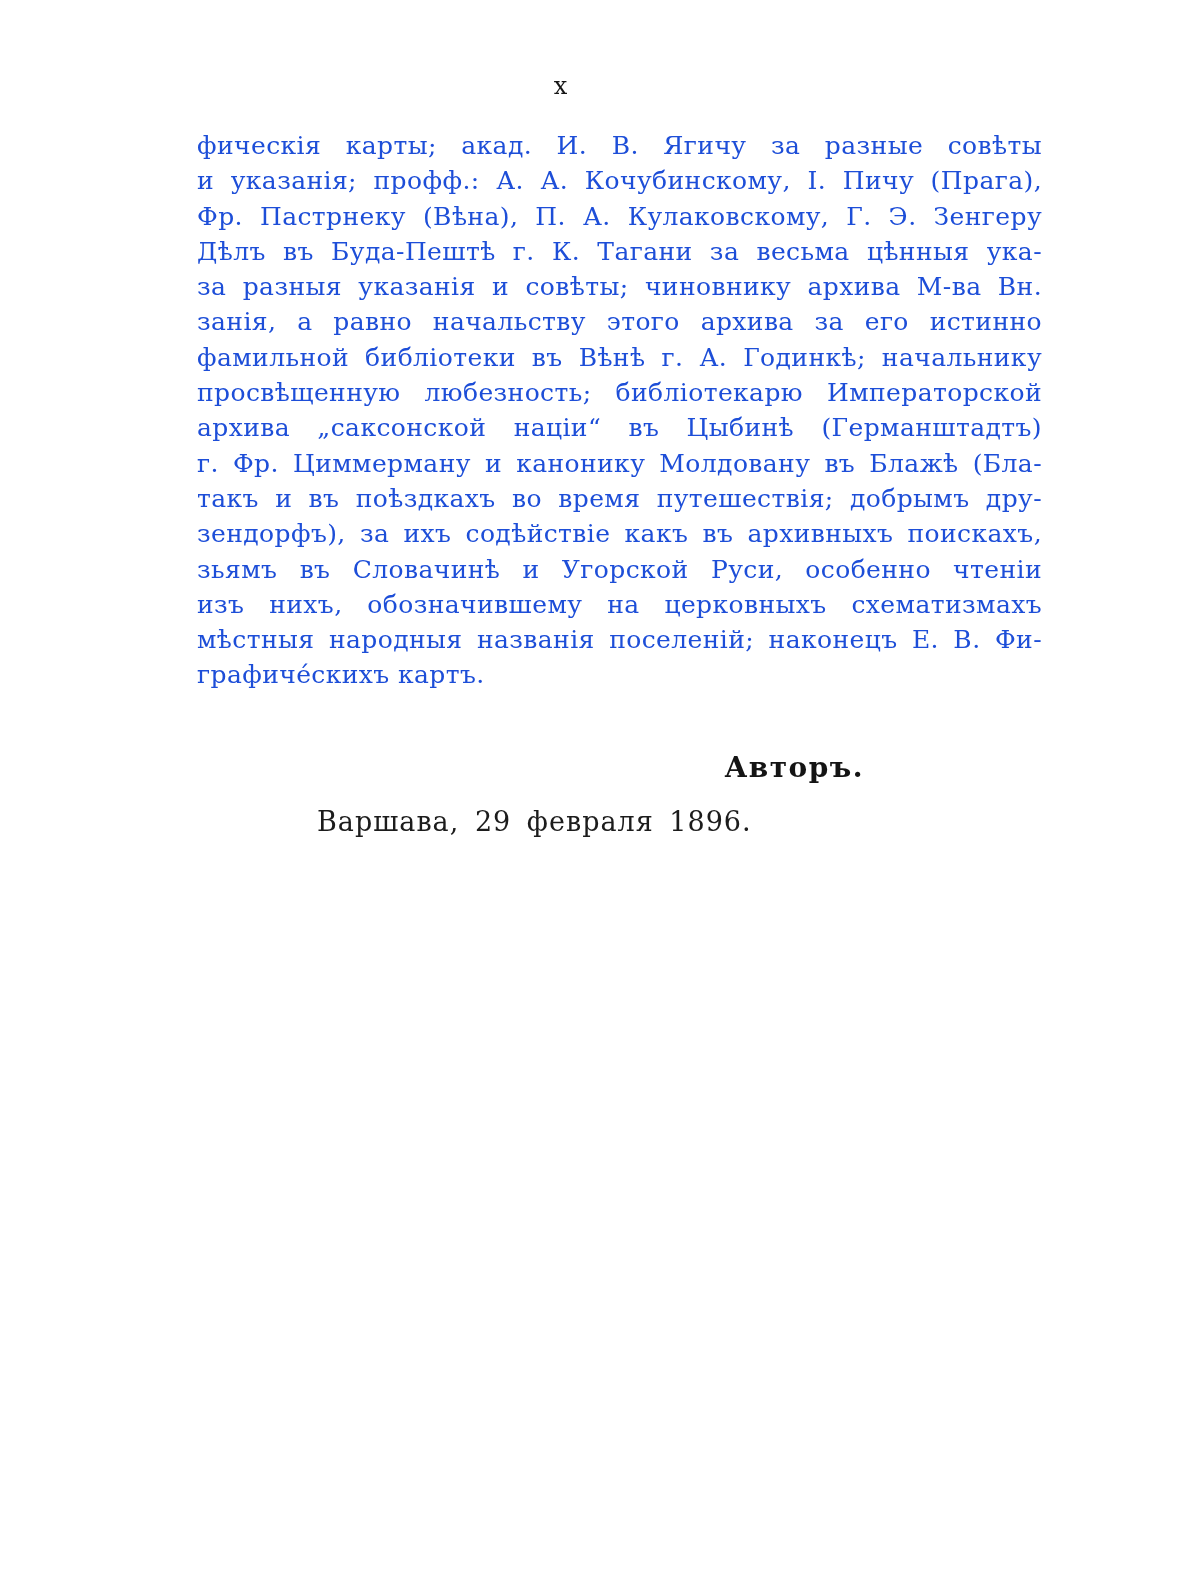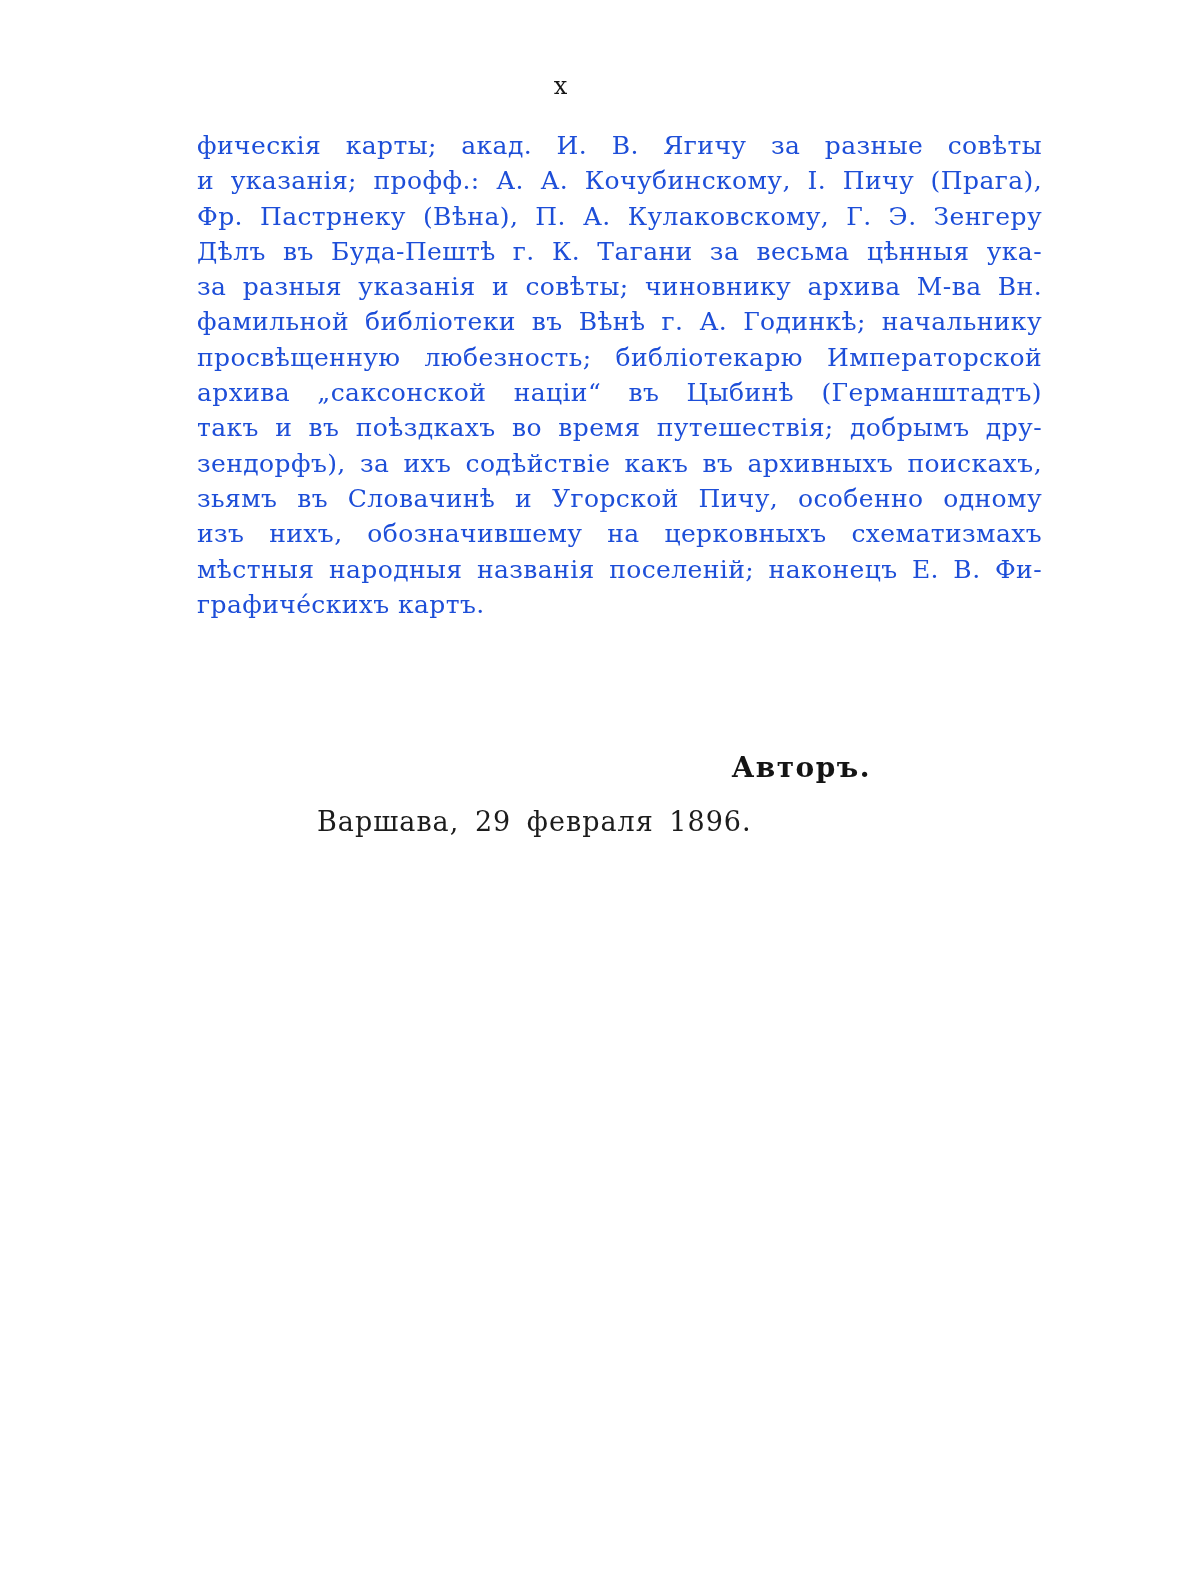--- a/index.html
+++ b/index.html
@@ -40,21 +40,21 @@
     white-space: nowrap;
   }
   .line.justify {
     white-space: normal;
     text-align: justify;
     text-align-last: justify;
     text-justify: inter-word;
   }
   .author-line {
     position: absolute;
-    left: 201px;
+    left: 194px;
     top: 751px;
     width: 845px;
     text-align: right;
     padding-right: 175px;
     box-sizing: border-box;
     font-size: 28px;
     font-weight: bold;
     letter-spacing: 1.5px;
     color: #141414;
   }
@@ -74,26 +74,28 @@
 <div class="page">
 
   <div class="page-number">x</div>
 
   <div class="text-block">
     <div class="line justify">фическія карты; акад. И. В. Ягичу за разные совѣты</div>
     <div class="line justify">и указанія; профф.: А. А. Кочубинскому, І. Пичу (Прага),</div>
     <div class="line justify">Фр. Пастрнеку (Вѣна), П. А. Кулаковскому, Г. Э. Зенгеру</div>
     <div class="line justify">Дѣлъ въ Буда-Пештѣ г. К. Тагани за весьма цѣнныя ука-</div>
     <div class="line justify">за разныя указанія и совѣты; чиновнику архива М-ва Вн.</div>
+    <div class="line justify">занія, а равно начальству этого архива за его истинно</div>
     <div class="line justify">фамильной библіотеки въ Вѣнѣ г. А. Годинкѣ; начальнику</div>
     <div class="line justify">просвѣщенную любезность; библіотекарю Императорской</div>
     <div class="line justify">архива „саксонской націи“ въ Цыбинѣ (Германштадтъ)</div>
+    <div class="line justify">г. Фр. Циммерману и канонику Молдовану въ Блажѣ (Бла-</div>
     <div class="line justify">такъ и въ поѣздкахъ во время путешествія; добрымъ дру-</div>
     <div class="line justify">зендорфъ), за ихъ содѣйствіе какъ въ архивныхъ поискахъ,</div>
-    <div class="line justify">зьямъ въ Словачинѣ и Угорской Пичу, особенно одному</div>
+    <div class="line justify">зьямъ въ Словачинѣ и Угорской Руси, особенно чтеніи</div>
     <div class="line justify">изъ нихъ, обозначившему на церковныхъ схематизмахъ</div>
     <div class="line justify">мѣстныя народныя названія поселеній; наконецъ Е. В. Фи-</div>
     <div class="line">графиче́скихъ картъ.</div>
   </div>
 
   <div class="author-line">Авторъ.</div>
 
   <div class="date-line">Варшава, 29 февраля 1896.</div>
 
 </div>

